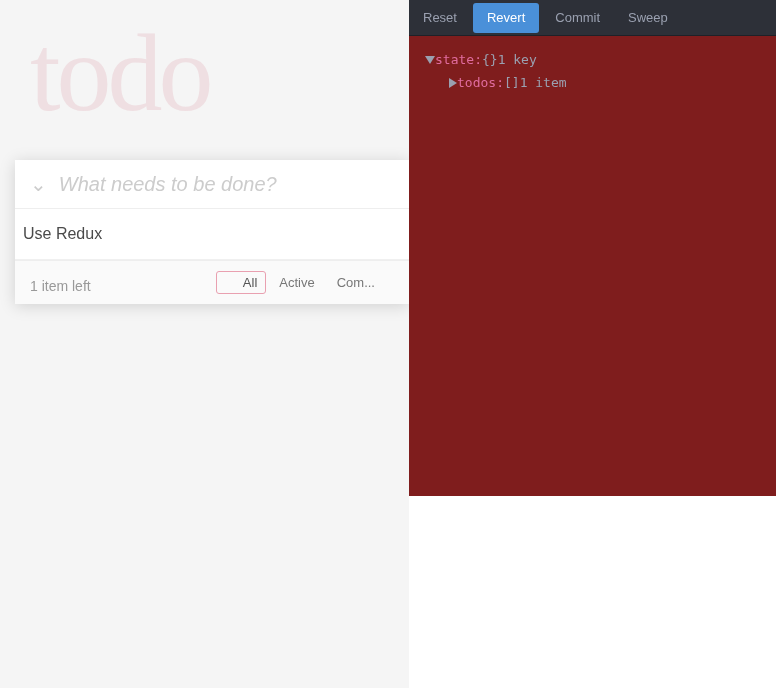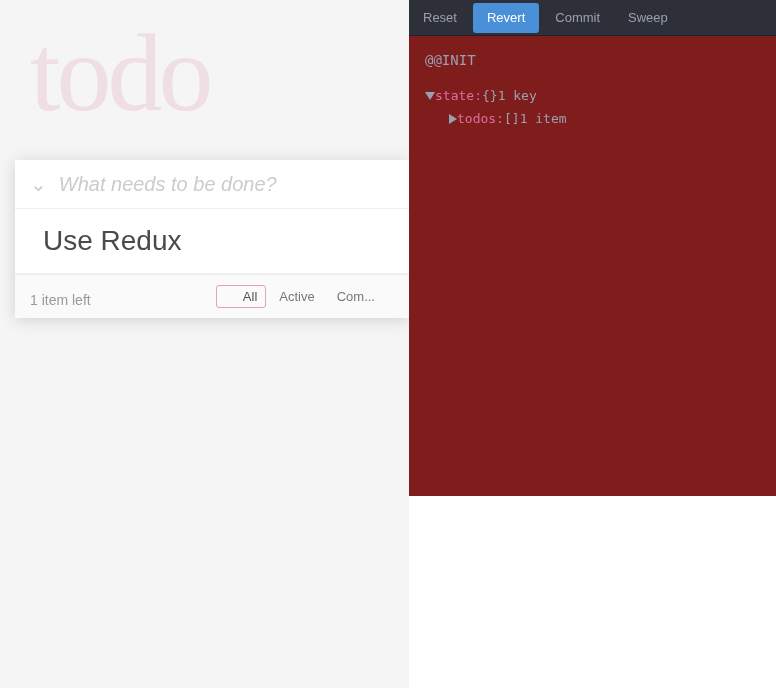--- a/index.html
+++ b/index.html
@@ -56,22 +56,22 @@
     }
 
     .placeholder-text {
       color: #ccc;
       font-size: 20px;
       font-style: italic;
       font-weight: 300;
     }
 
     .todo-item-row {
-      padding: 16px 28px;
-      font-size: 28px;
+      padding: 16px 8px;
+      font-size: 16px;
       font-weight: 300;
       color: #4a4a4a;
       border-bottom: 1px solid #f0f0f0;
     }
 
     .footer-row {
       display: flex;
       align-items: flex-end;
       padding: 10px 15px;
       font-size: 14px;
@@ -233,21 +233,20 @@
 <div class="right-panel">
 
   <div class="toolbar">
     <button class="toolbar-btn">Reset</button>
     <button class="toolbar-btn selected">Revert</button>
     <button class="toolbar-btn">Commit</button>
     <button class="toolbar-btn">Sweep</button>
   </div>
 
   <div class="debug-content">
-    <div class="init-label">@@INIT</div>
 
     <div class="tree-node">
 
       <div class="tree-row">
         <span class="triangle-down"></span>
         <span class="tree-key">state:</span>
         <span class="tree-bracket">{}</span>
         <span class="tree-meta">1 key</span>
       </div>
 

